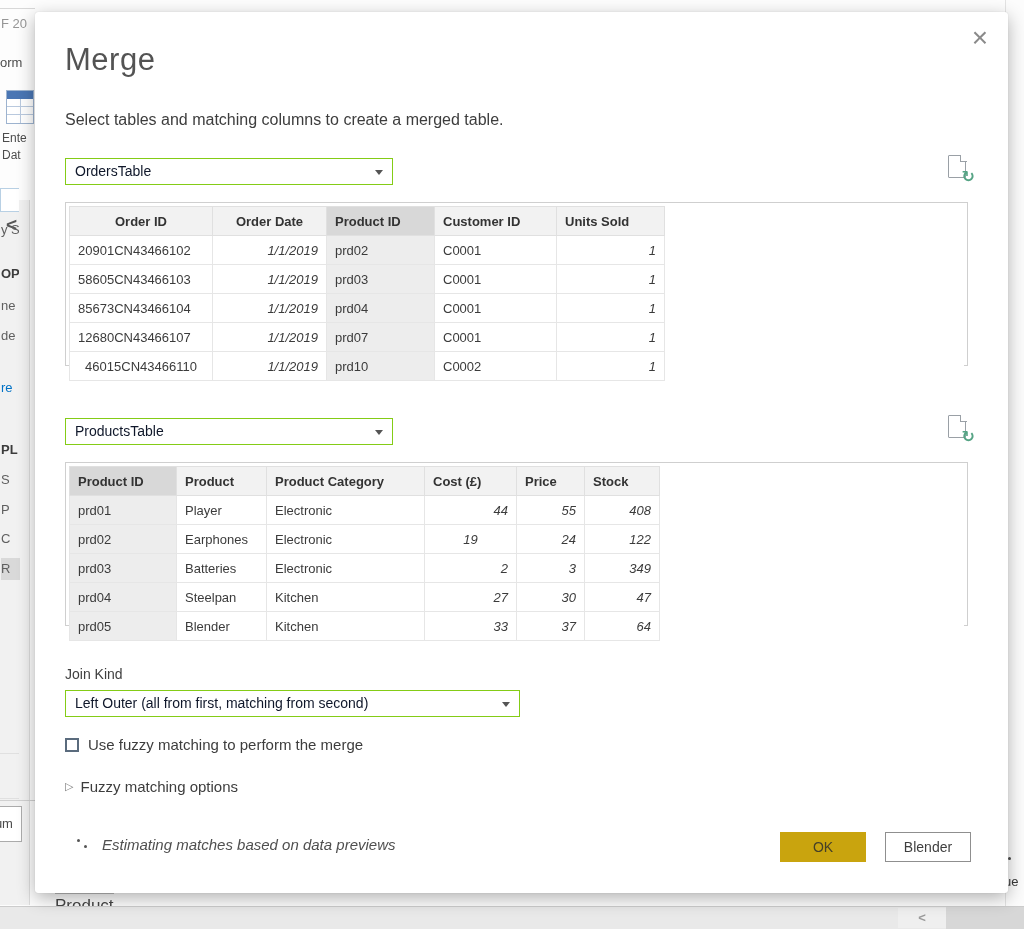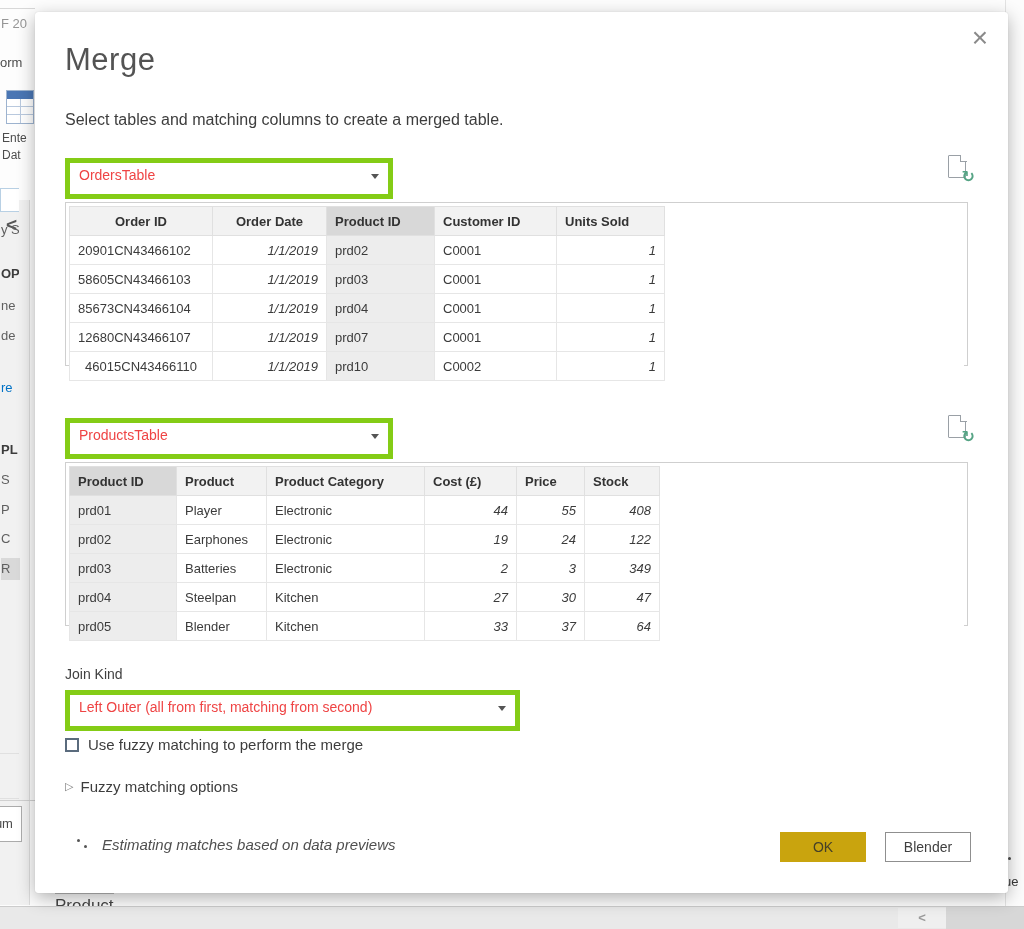--- a/index.html
+++ b/index.html
@@ -32,21 +32,21 @@
   .bottom-col-header { position:absolute; left:55px; top:893px; font-size:17px; color:#474747; border-top:1px solid #bdbdbd; padding-top:2px; }
   .scroll-left-btn { position:absolute; left:898px; top:908px; width:48px; height:20px; background:#efefef; color:#9a9a9a; font-size:13px; font-weight:bold; text-align:center; line-height:19px; cursor:pointer; }
   .scroll-track-dark { position:absolute; left:946px; top:907px; width:78px; height:22px; background:#d7d7d7; }
 
   
   .modal { position:absolute; left:35px; top:12px; width:973px; height:881px; background:#fff; border-radius:3px; box-shadow:0 5px 18px rgba(0,0,0,.30), 0 0 1px rgba(0,0,0,.2); }
   .close-x { position:absolute; top:14px; right:20px; font-size:28px; font-weight:300; line-height:24px; color:#8a8a8a; cursor:pointer; }
   .dlg-title { position:absolute; left:30px; top:30px; font-size:31px; font-weight:300; color:#535353; letter-spacing:.5px; }
   .dlg-sub { position:absolute; left:30px; top:99px; font-size:16px; color:#3d3d3d; }
 
-  .dropdown { position:absolute; height:41px; background:#fff; border:5px solid #84cc16; font-size:14px; color:#ef4444; line-height:25px; padding:0 26px 0 9px; cursor:pointer; }
+  .dropdown { position:absolute; height:27px; background:#fff; border:1px solid #84cc16; font-size:14px; color:#0f172a; line-height:25px; padding:0 26px 0 9px; cursor:pointer; }
   .dropdown .caret { position:absolute; right:9px; top:11px; width:0; height:0; border-left:4px solid transparent; border-right:4px solid transparent; border-top:5px solid #555; }
   .dd-1 { left:30px; top:146px; width:328px; }
   .dd-2 { left:30px; top:406px; width:328px; }
   .dd-join { left:30px; top:678px; width:455px; }
   .join-label { position:absolute; left:30px; top:654px; font-size:14px; color:#3f3f3f; }
 
   .refresh-btn { position:absolute; width:28px; height:30px; cursor:pointer; }
   .rb-1 { left:911px; top:142px; } .rb-2 { left:911px; top:402px; }
   .page-shape { position:absolute; left:2px; top:1px; width:18px; height:23px; background:#fff; border:1.5px solid #9aa0a6; border-radius:1px; }
   .page-shape::before { content:""; position:absolute; right:-1.5px; top:-1.5px; width:6px; height:6px; background:#fff; border-left:1.5px solid #9aa0a6; border-bottom:1.5px solid #9aa0a6; }
@@ -225,21 +225,21 @@
               <td style="text-align: left;">Electronic</td>
               <td class="num" style="text-align: right;">44</td>
               <td class="num" style="text-align: right;">55</td>
               <td class="num" style="text-align: right;">408</td>
               <td class="filler"></td>
             </tr>
             <tr>
               <td class="sel-c" style="text-align: left;">prd02</td>
               <td style="text-align: left;">Earphones</td>
               <td style="text-align: left;">Electronic</td>
-              <td class="num" style="text-align: right;">19</td>
+              <td class="num" style="text-align: center;">19</td>
               <td class="num" style="text-align: right;">24</td>
               <td class="num" style="text-align: right;">122</td>
               <td class="filler"></td>
             </tr>
             <tr>
               <td class="sel-c" style="text-align: left;">prd03</td>
               <td style="text-align: left;">Batteries</td>
               <td style="text-align: left;">Electronic</td>
               <td class="num" style="text-align: right;">2</td>
               <td class="num" style="text-align: right;">3</td>

